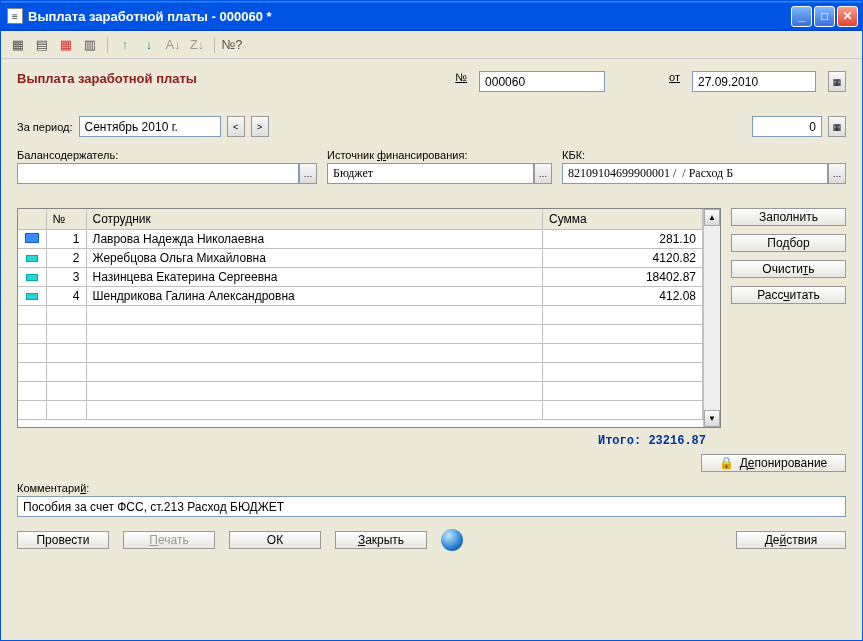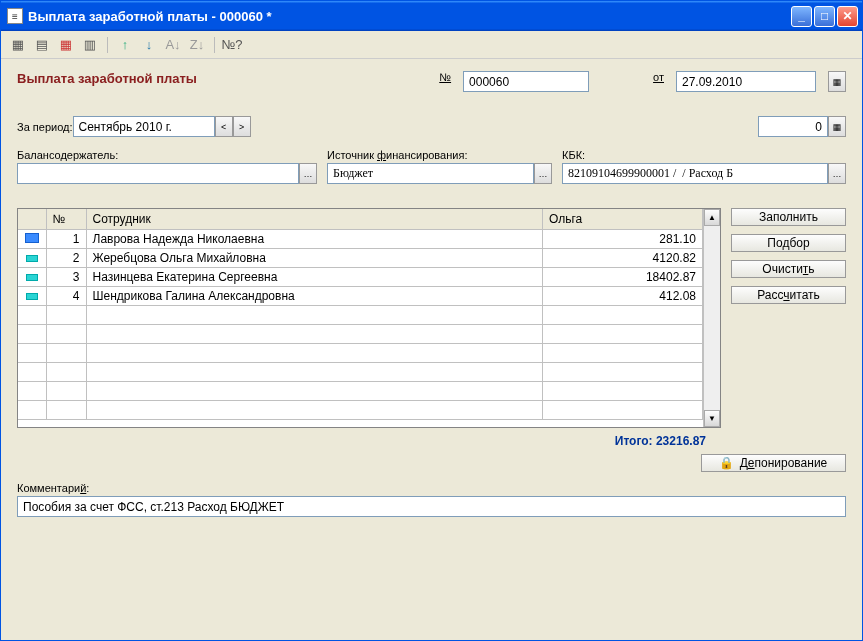--- a/index.html
+++ b/index.html
@@ -108,20 +108,21 @@
   font-size: 9px;
   display: inline-flex;
   align-items: center;
   justify-content: center;
   vertical-align: top;
 }
 
 .row2 {
   display: flex;
   align-items: center;
+  gap: 6px;
   margin-bottom: 12px;
 }
 .row2 .input-text { width: 142px; }
 
 .row3 {
   display: grid;
   grid-template-columns: 300px 225px 1fr;
   gap: 10px;
   margin-bottom: 24px;
 }
@@ -186,20 +187,21 @@
   font-size: 12px;
   display:flex;align-items:center;justify-content:center;gap:5px;
 }
 
 .total-row {
   text-align: right;
   padding: 6px 140px 6px 0;
   color: #003399;
   font-weight: bold;
   font-size: 12px;
+  font-family: Liberation Mono, monospace;
 }
 
 .deposit-row { text-align: right; padding-right: 0; margin-bottom: 10px; }
 .deposit-row .btn { display:inline-flex; width: 145px; }
 
 .comment-block { margin-bottom: 12px; }
 .comment-block .input-text { width: 100%; margin-top: 2px; }
 
 .footer-btns {
   display: flex;
@@ -241,21 +243,21 @@
   </div>
 
   <div class="content">
 
     <div class="header-row">
       <div class="doc-title">Выплата заработной платы</div>
       <span class="lbl lbl-u">№</span>
       <input class="input-text" style="width: 126px;" value="000060">
       <span style="width:40px"></span>
       <span class="lbl"><span class="lbl-u">от</span></span>
-      <input class="input-text" style="width: 140px;" value="27.09.2010">
+      <input class="input-text" style="width: 124px;" value="27.09.2010">
       <button class="btn-pick">▦</button>
     </div>
 
     <div class="row2">
       <span class="lbl"><span>За период:</span></span>
       <input class="input-text" value="Сентябрь 2010 г." style="">
       <button class="btn-pick">&lt;</button>
       <button class="btn-pick">&gt;</button>
       <span style="width:6px"></span>
       <span class="spacer"></span>
@@ -289,21 +291,21 @@
 
     <div class="main-area">
       <div class="table-wrap">
         <div class="table-scroll">
         <table>
           <thead>
             <tr>
               <th style="width:28px"></th>
               <th style="width:40px">№</th>
               <th>Сотрудник</th>
-              <th style="width:160px">Ольга</th>
+              <th style="width:160px">Сумма</th>
             </tr>
           </thead>
           <tbody>
             <tr>
               <td class="ico"><span class="row-ico active"></span></td>
               <td class="num">1</td>
               <td>Лаврова Надежда Николаевна</td>
               <td class="num">281.10</td>
             </tr>
             <tr>
@@ -395,15 +397,32 @@
         <span>🔒</span>
         <span>Д<span class="lbl-u">е</span>понирование</span>
       </button>
     </div>
 
     <div class="comment-block">
       <span class="lbl">Комментари<span class="lbl-u">й</span>:</span>
       <input class="input-text" value="Пособия за счет ФСС, ст.213 Расход БЮДЖЕТ" style="">
     </div>
 
+    <div class="footer-btns">
+      <button class="btn">
+          <span>Провести</span>
+        </button>
+      <button class="btn disabled">
+          <span><span class="lbl-u">П</span>ечать</span>
+        </button>
+      <button class="btn">ОК</button>
+      <button class="btn">
+          <span><span class="lbl-u">З</span>акрыть</span>
+        </button>
+      <span class="globe"></span>
+      <span class="spacer"></span>
+      <button class="btn" style="width:110px">
+          <span>Де<span class="lbl-u">й</span>ствия</span>
+        </button>
+    </div>
 
   </div>
 </div>
 
 </body></html>

